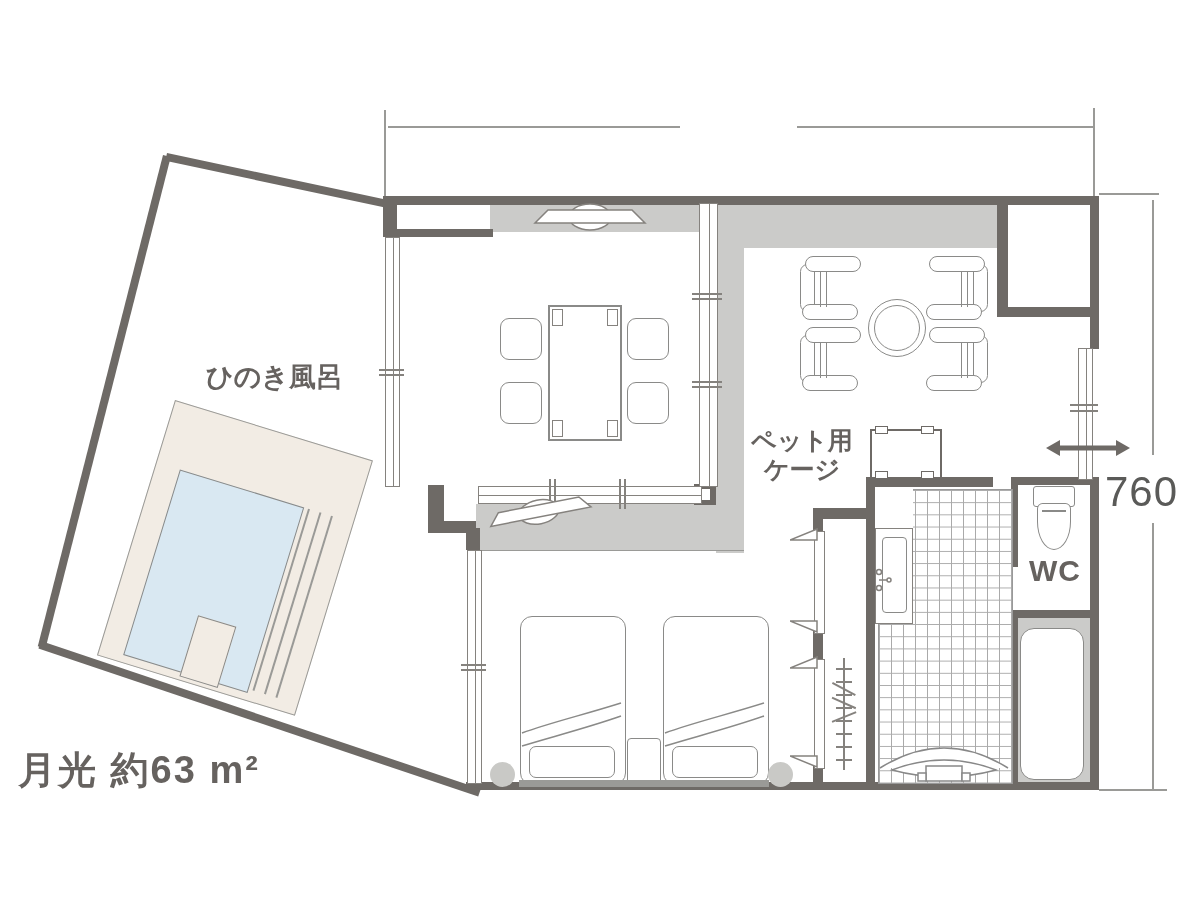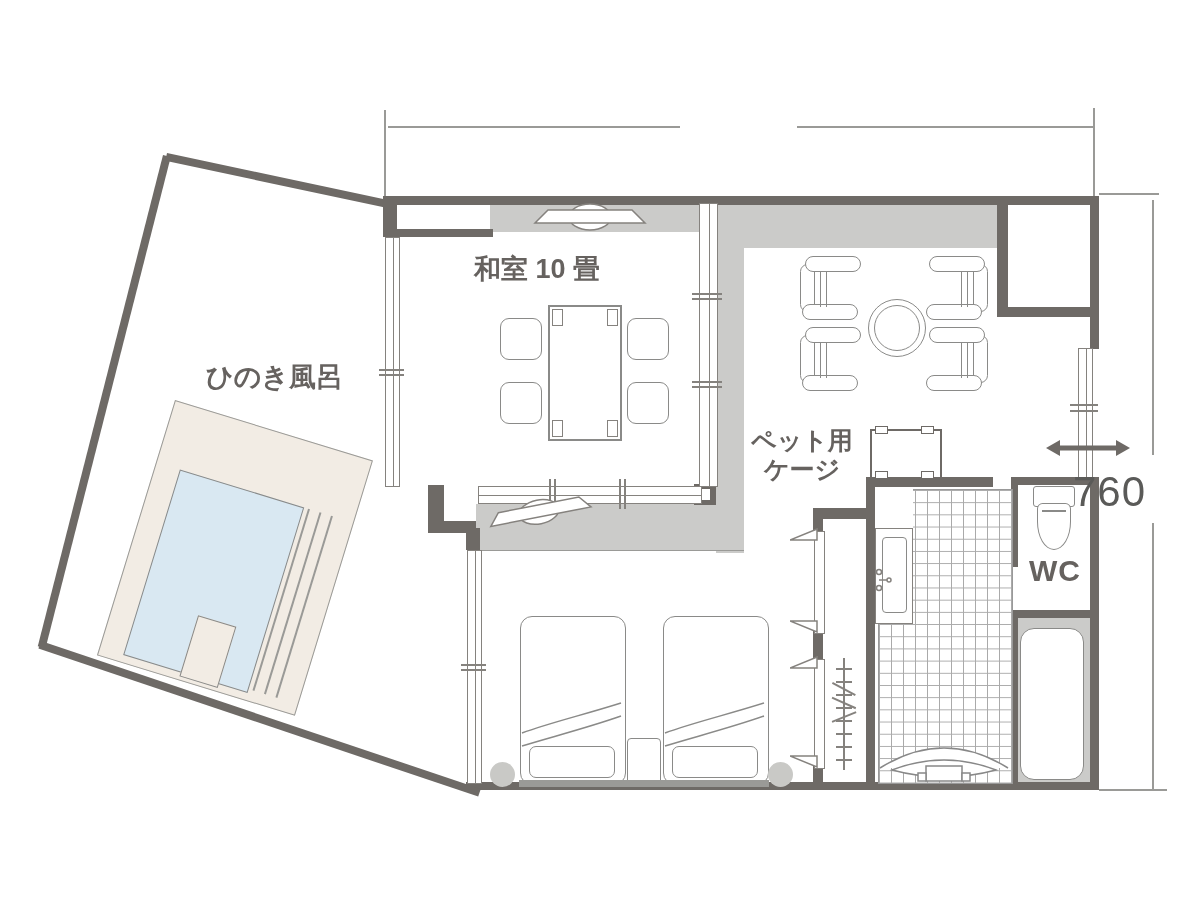--- a/index.html
+++ b/index.html
@@ -245,23 +245,23 @@
 
   <div class="line" style="left:388px;top:126px;width:292px;height:1.5px"></div>
   <div class="line" style="left:797px;top:126px;width:297px;height:1.5px"></div>
   <div class="line" style="left:384px;top:110px;width:1.5px;height:86px"></div>
   <div class="line" style="left:1093px;top:108px;width:1.5px;height:88px"></div>
 
   <div class="line" style="left:1152px;top:200px;width:1.5px;height:255px"></div>
   <div class="line" style="left:1152px;top:523px;width:1.5px;height:266px"></div>
   <div class="line" style="left:1099px;top:193px;width:60px;height:1.5px"></div>
   <div class="line" style="left:1099px;top:789px;width:68px;height:1.5px"></div>
-  <div class="dimtxt" style="left:1073px;top:468px;width:72px">760</div>
-
-  <div class="lbl" style="left:474px;top:251px;font-size:27px">和室 10 畳</div>
+  <div class="dimtxt" style="left:1105px;top:468px;width:72px">760</div>
+
   <div class="lbl" style="left:748px;top:426px;width:108px;font-size:25px;text-align:center;line-height:1.15;white-space:normal">
     <span>ペット用</span><br>
     <span>ケージ</span>
   </div>
   <div class="lbl" style="left:206px;top:359px;font-size:27px">ひのき風呂</div>
   <div class="lbl" style="left:1029px;top:554px;font-size:30px;letter-spacing:1px">WC</div>
+  <div class="lbl" style="left:18px;top:745px;font-size:38px;letter-spacing:2px">月光 約63 m²</div>
 
 </div>
 
 </body></html>

